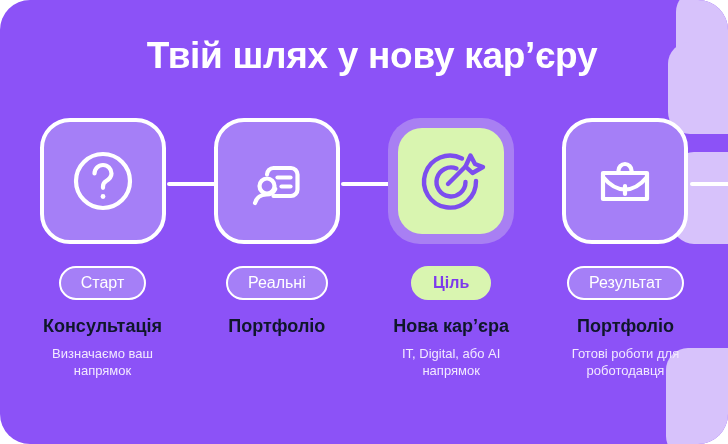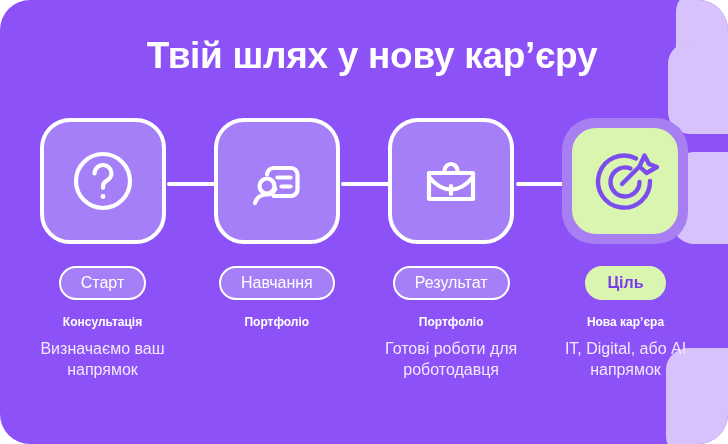--- a/index.html
+++ b/index.html
@@ -134,31 +134,31 @@
   .pill.accent {
     background: #d9f5b0;
     border-color: #d9f5b0;
     color: #7c3aed;
     font-weight: bold;
   }
 
   
   .heading {
     margin-top: 16px;
-    color: #ffffff;
-    font-size: 12px;
+    color: #0f172a;
+    font-size: 18px;
     font-weight: bold;
     text-align: center;
     line-height: 1.15;
     max-width: 150px;
   }
   .desc {
     margin-top: 8px;
     color: #f2e9ff;
-    font-size: 16px;
+    font-size: 13px;
     text-align: center;
     line-height: 1.35;
     max-width: 148px;
   }
 </style>
 </head>
 <body>
 
 <div class="canvas">
 
@@ -195,53 +195,53 @@
 
             <path d="M27 30.5c0-3.6 2.9-6.5 6.5-6.5H51c3.6 0 6.5 2.9 6.5 6.5v15c0 3.6-2.9 6.5-6.5 6.5H33.5"></path>
             <line x1="37.5" y1="33.5" x2="50.5" y2="33.5"></line>
             <line x1="41.5" y1="42.5" x2="50.5" y2="42.5"></line>
 
             <circle cx="27" cy="42" r="7.5"></circle>
             <path d="M15 59c1.5-5.5 6.2-8.6 11.5-8.6 4 0 7.2-2.2 8.7-5.4"></path>
           </svg>
         </span>
       </div>
-      <div class="pill">Навчання</div>
+      <div class="pill">Реальні</div>
       <div class="heading">Портфоліо</div>
-    </div>
-
-    <div class="step">
-      <div class="connector"></div>
-      <div class="card">
-        <span class="icon">
-          <svg width="74" height="74" viewBox="0 0 74 74" fill="none" stroke="#ffffff" stroke-width="4.2" stroke-linecap="round" stroke-linejoin="round">
-            <path d="M30.5 26.5c0-3.6 2.9-6.5 6.5-6.5s6.5 2.9 6.5 6.5v2.5"></path>
-            <rect x="15" y="29" width="44" height="26"></rect>
-            <path d="M15 33c7 8.5 14.3 12.5 22 12.5S52 41.5 59 33"></path>
-            <line x1="37" y1="42" x2="37" y2="50"></line>
-          </svg>
-        </span>
-      </div>
-      <div class="pill">Результат</div>
-      <div class="heading">Портфоліо</div>
-      <div class="desc">Готові роботи для роботодавця</div>
     </div>
 
     <div class="step">
       <div class="card highlight">
         <span class="tile">
           <span class="icon">
             <svg width="72" height="72" viewBox="0 0 72 72" fill="none" stroke="#7c4dee" stroke-width="4.4" stroke-linecap="round" stroke-linejoin="round">
               <path d="M47 13.5A26 26 0 1 0 61 36"></path>
               <path d="M41.5 23.5A14.5 14.5 0 1 0 50.5 37"></path>
               <line x1="33" y1="39" x2="50" y2="22"></line>
               <path d="M50.5 21.5 L55.5 10.5 L60 19 L68 22 L57.5 28 Z"></path>
             </svg>
           </span>
         </span>
       </div>
       <div class="pill accent">Ціль</div>
       <div class="heading">Нова кар’єра</div>
       <div class="desc">IT, Digital, або AI напрямок</div>
     </div>
 
+    <div class="step">
+      <div class="connector"></div>
+      <div class="card">
+        <span class="icon">
+          <svg width="74" height="74" viewBox="0 0 74 74" fill="none" stroke="#ffffff" stroke-width="4.2" stroke-linecap="round" stroke-linejoin="round">
+            <path d="M30.5 26.5c0-3.6 2.9-6.5 6.5-6.5s6.5 2.9 6.5 6.5v2.5"></path>
+            <rect x="15" y="29" width="44" height="26"></rect>
+            <path d="M15 33c7 8.5 14.3 12.5 22 12.5S52 41.5 59 33"></path>
+            <line x1="37" y1="42" x2="37" y2="50"></line>
+          </svg>
+        </span>
+      </div>
+      <div class="pill">Результат</div>
+      <div class="heading">Портфоліо</div>
+      <div class="desc">Готові роботи для роботодавця</div>
+    </div>
+
   </div>
 </div>
 
 </body></html>

